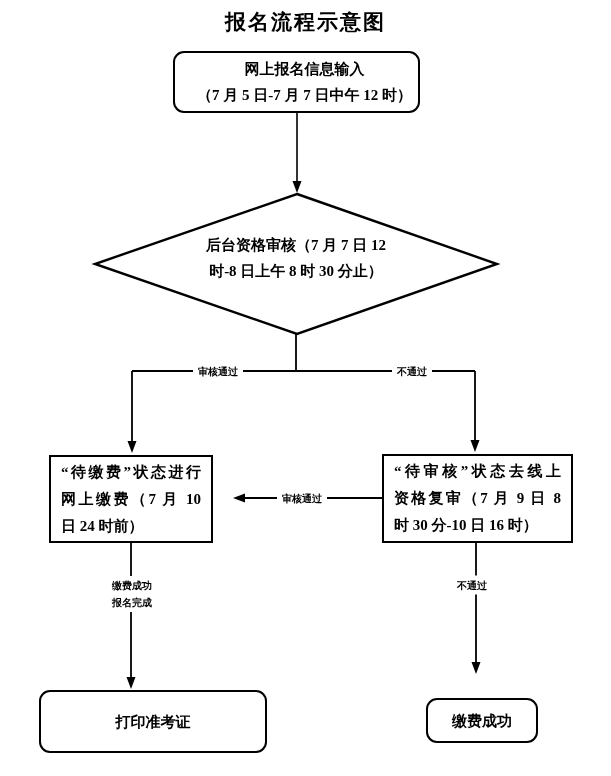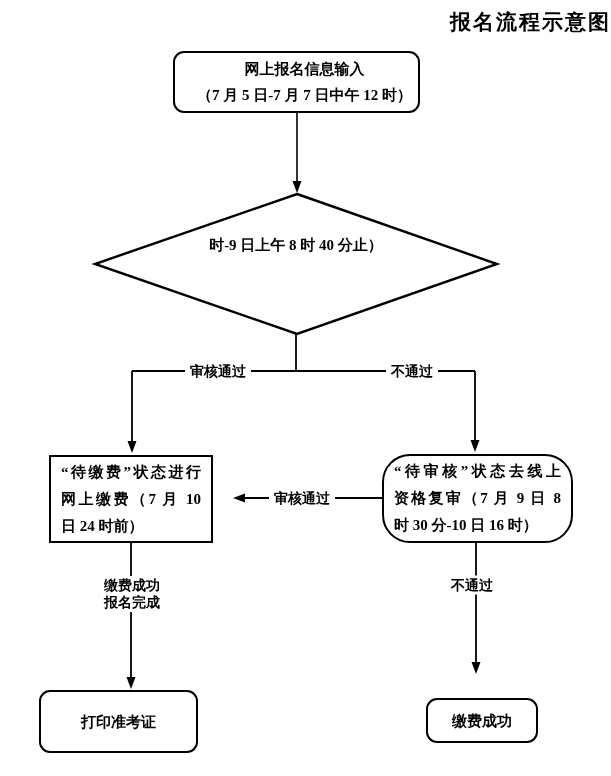--- a/index.html
+++ b/index.html
@@ -45,31 +45,31 @@
     position: absolute;
     text-align: center;
     font-size: 15px;
     line-height: 26px;
     white-space: nowrap;
   }
   .wire-label {
     position: absolute;
     transform: translate(-50%, -50%);
     background: #ffffff;
-    font-size: 14px;
+    font-size: 10px;
     line-height: 17px;
     padding: 1px 5px;
     text-align: right;
     white-space: nowrap;
   }
   .title {
     position: absolute;
     left: 0; right: 0;
     top: 8px;
-    text-align: right;
+    text-align: center;
     font-size: 21px;
     letter-spacing: 2px;
   }
 </style>
 </head>
 <body>
 
 <div class="canvas">
 
   <svg class="wires" viewBox="0 0 611 776" xmlns="http://www.w3.org/2000/svg">
@@ -100,48 +100,49 @@
   </svg>
 
   <div class="title">报名流程示意图</div>
 
   <div class="node rounded" style="left:173px; top:51px; width:247px; height:62px;padding-left:16px;">
     <div class="ln">网上报名信息输入</div>
     <div class="ln">（7 月 5 日-7 月 7 日中午 12 时）</div>
   </div>
 
   <div class="diamond-text" style="left:296px; top:232px; transform:translateX(-50%);">
-    <div>时-9 日上午 8 时 40 分止）</div>
+    <div>后台资格审核（7 月 7 日 12</div>
+    <div>时-8 日上午 8 时 30 分止）</div>
   </div>
 
   <div class="wire-label" style="left:218px; top:371px;">审核通过</div>
   <div class="wire-label" style="left:412px; top:371px;">不通过</div>
 
   <div class="node leftish" style="left:49px; top:455px; width:164px; height:88px;">
     <div class="ln">“待缴费”状态进行</div>
     <div class="ln">网上缴费（7 月 10</div>
     <div class="ln" style="text-align-last:left;">日 24 时前）</div>
   </div>
 
-  <div class="node leftish" style="left:382px; top:454px; width:191px; height:89px;border-radius:28px;">
+  <div class="node leftish" style="left:382px; top:454px; width:191px; height:89px;">
     <div class="ln">“待审核”状态去线上</div>
     <div class="ln">资格复审（7 月 9 日 8</div>
     <div class="ln" style="text-align-last:left;">时 30 分-10 日 16 时）</div>
   </div>
 
   <div class="wire-label" style="left:302px; top:498px;">审核通过</div>
 
   <div class="wire-label" style="left:132px; top:594px;">
     <div>缴费成功</div>
     <div>报名完成</div>
   </div>
 
   <div class="wire-label" style="left:472px; top:585px;">不通过</div>
 
-  <div class="node rounded" style="left:39px; top:690px; width:159px; height:63px;">
+  <div class="node rounded" style="left:39px; top:690px; width:228px; height:63px;">
     <div class="ln">打印准考证</div>
   </div>
 
   <div class="node rounded" style="left:426px; top:698px; width:112px; height:45px;">
     <div class="ln">缴费成功</div>
   </div>
 
 </div>
 
 </body></html>

